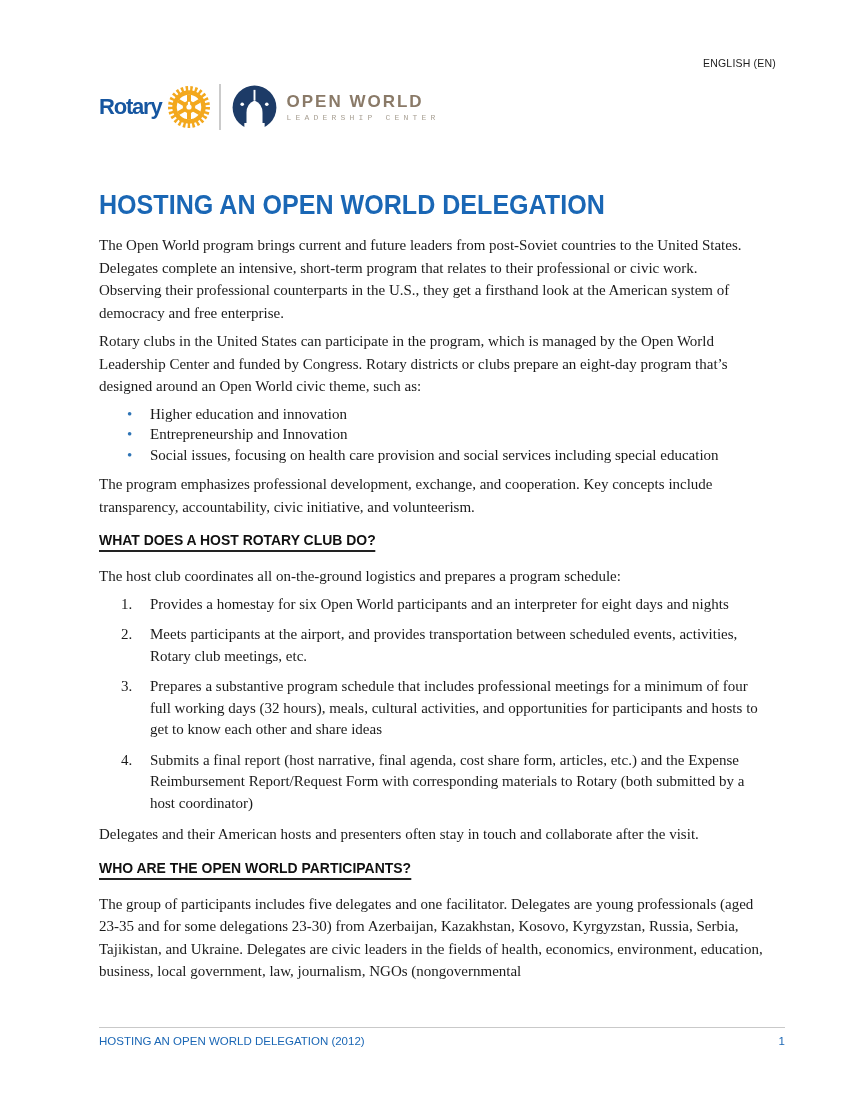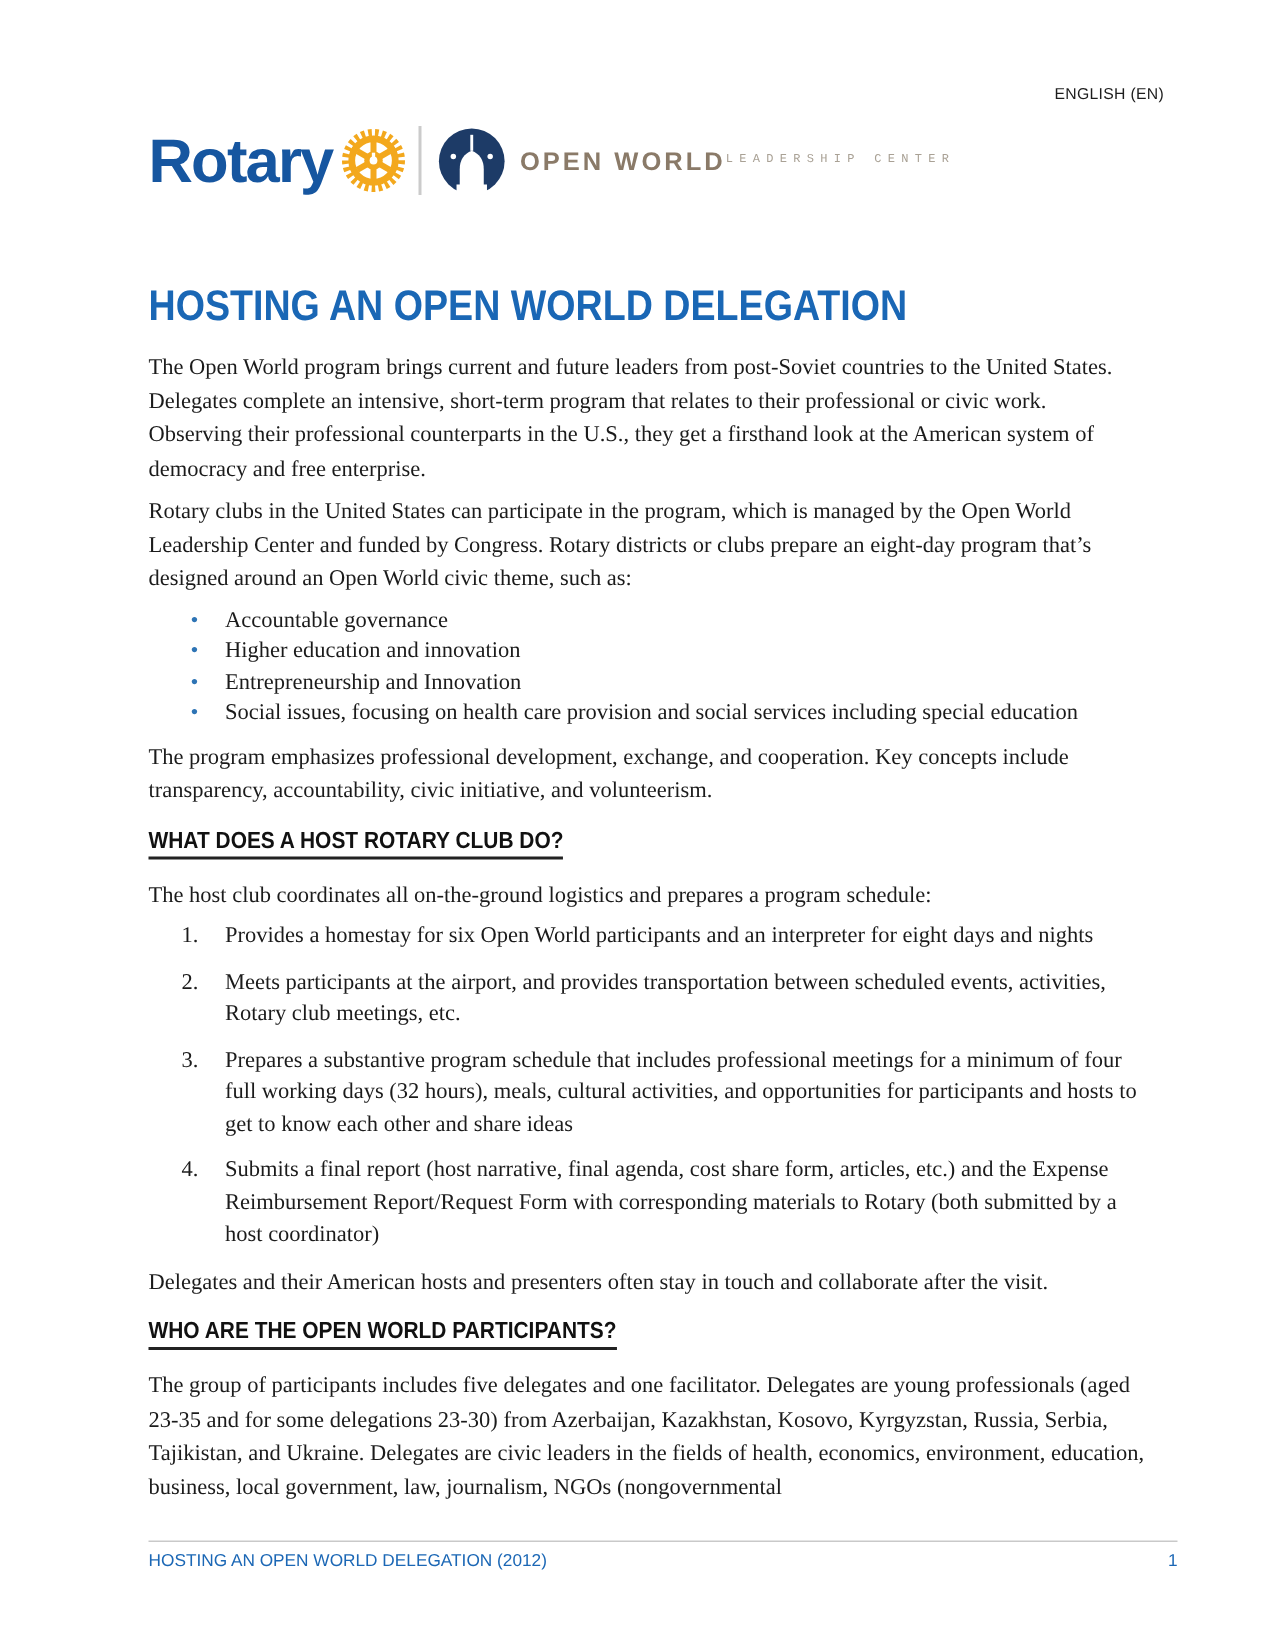--- a/index.html
+++ b/index.html
@@ -9,27 +9,27 @@
   }
 
   
   .lang-label {
     position:absolute; top:57px; right:66px;
     font-family:"Liberation Sans", sans-serif; font-size:10.5px; color:#1d1d1d;
     letter-spacing:0.2px;
   }
   .logo-row { position:absolute; left:99px; top:82px; height:50px; display:flex; align-items:center; }
   .rotary-wordmark {
-    font-family:"Liberation Sans", sans-serif; font-weight:bold; font-size:41px;
+    font-family:"Liberation Sans", sans-serif; font-weight:bold; font-size:22px;
     color:#1656a0; letter-spacing:-1.2px; margin-right:5px; line-height:1;
   }
   .rotary-wheel { width:44px; height:44px; }
   .logo-divider { width:2px; height:46px; background:#cbcbcb; margin:0 10px 0 8px; }
   .ow-icon { width:47px; height:47px; margin-right:9px; }
-  .ow-text { display:flex; flex-direction:row; }
+  .ow-text { display:flex; flex-direction:column; }
   .ow-name {
     font-family:"Liberation Sans", sans-serif; font-size:17px; font-weight:bold;
     color:#8a7a68; letter-spacing:2px; line-height:1;
   }
   .ow-sub {
     font-family:Liberation Mono, monospace; font-size:8px; color:#a9a195;
     letter-spacing:4.2px; margin-top:4px; line-height:1;
   }
 
   
@@ -108,21 +108,20 @@
     </span>
   </div>
 
   <div class="content">
     <h1 class="doc-title">HOSTING AN OPEN WORLD DELEGATION</h1>
 
     <p>The Open World program brings current and future leaders from post-Soviet countries to the United States. Delegates complete an intensive, short-term program that relates to their professional or civic work. Observing their professional counterparts in the U.S., they get a firsthand look at the American system of democracy and free enterprise.</p>
     <p>Rotary clubs in the United States can participate in the program, which is managed by the Open World Leadership Center and funded by Congress. Rotary districts or clubs prepare an eight-day program that’s designed around an Open World civic theme, such as:</p>
 
     <ul class="themes">
-      <li>Accountable governance</li>
       <li>Higher education and innovation</li>
       <li>Entrepreneurship and Innovation</li>
       <li>Social issues, focusing on health care provision and social services including special education</li>
     </ul>
 
     <p>The program emphasizes professional development, exchange, and cooperation. Key concepts include transparency, accountability, civic initiative, and volunteerism.</p>
 
     <h2 class="section-heading">
       <span class="hd">WHAT DOES A HOST ROTARY CLUB DO?</span>
     </h2>

